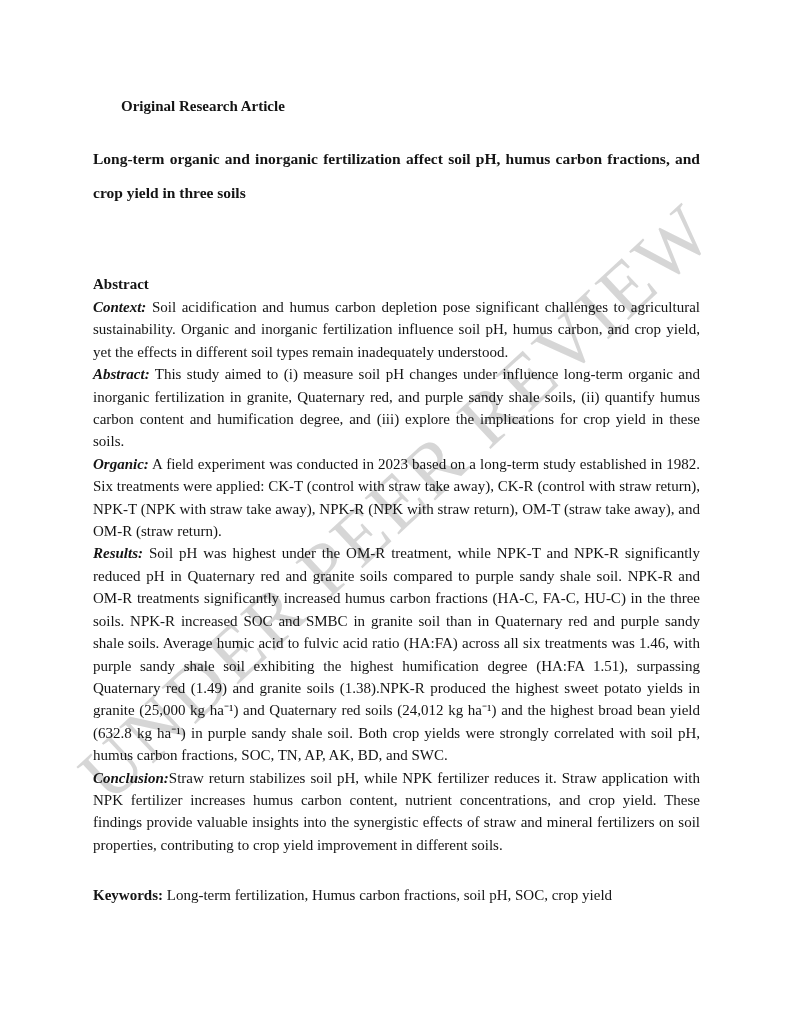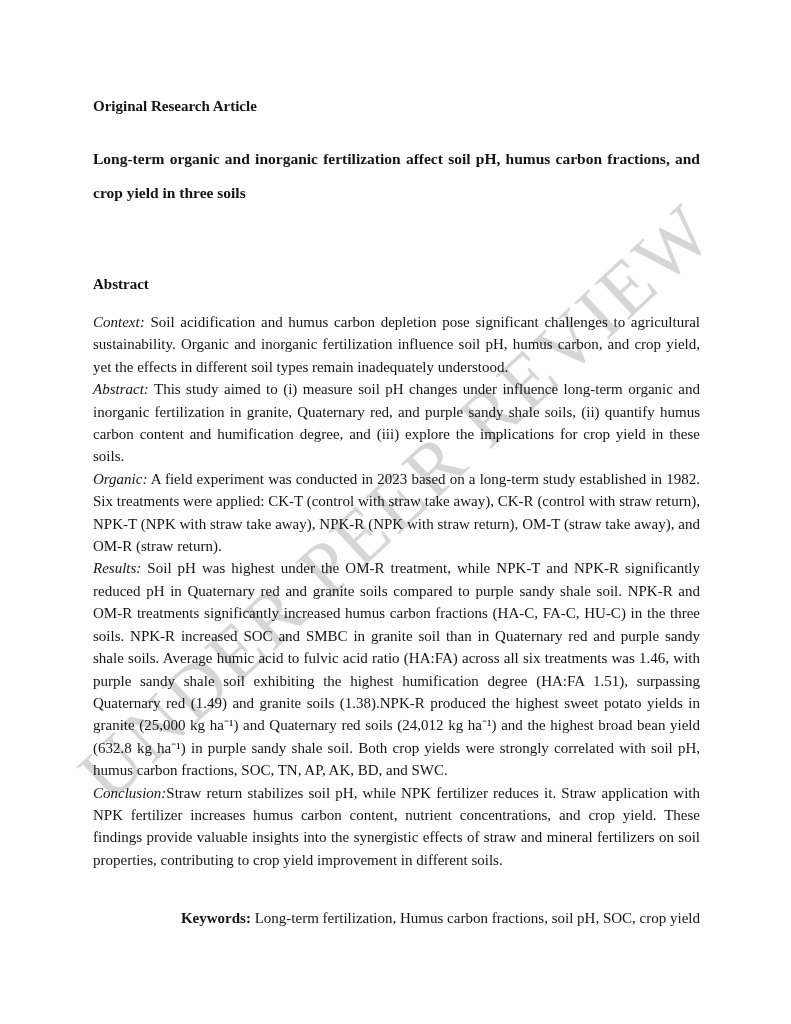--- a/index.html
+++ b/index.html
@@ -33,47 +33,48 @@
   }
   .content {
     position: relative;
     z-index: 1;
     padding: 96px 91px 0 93px;
   }
   .article-type {
     font-weight: bold;
     font-size: 15px;
     line-height: 20px;
+    margin-left: 28px;
   }
   .title {
     font-weight: bold;
     font-size: 15.5px;
     line-height: 34px;
     margin-top: 26px;
     text-align: justify;
   }
   .abstract-heading {
     font-weight: bold;
     font-size: 15px;
     margin-top: 66px;
-    margin-bottom: 18px;
+    margin-bottom: 3px;
   }
   .para {
     font-size: 15px;
     line-height: 22.4px;
     text-align: justify;
   }
   .sec-label {
-    font-weight: normal;
+    font-weight: bold;
     font-style: italic;
     margin-top: 24px;
   }
   .keywords {
-    margin-top: 36px;
-    text-align: right;
+    margin-top: 28px;
+    text-align: left;
   }
   .kw-label {
     font-weight: bold;
   }
 </style>
 </head>
 <body>
 
 <div class="page">
 

